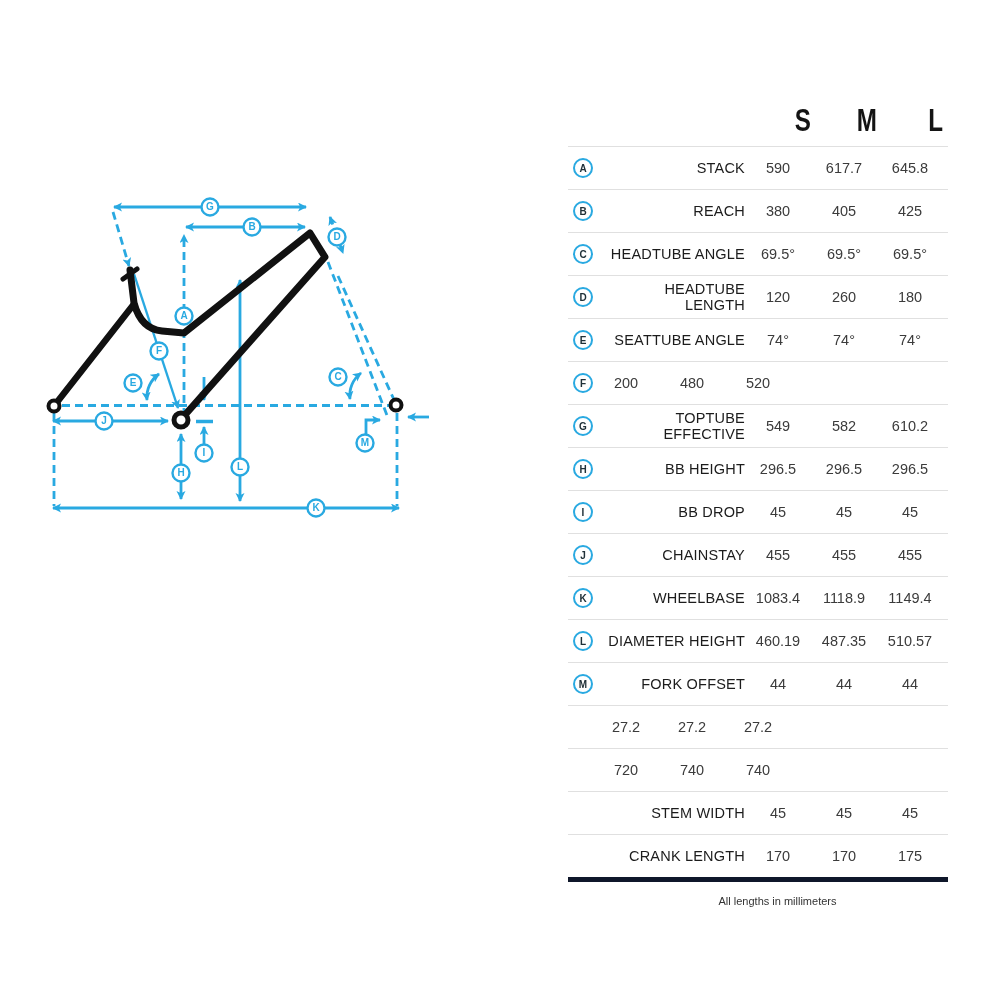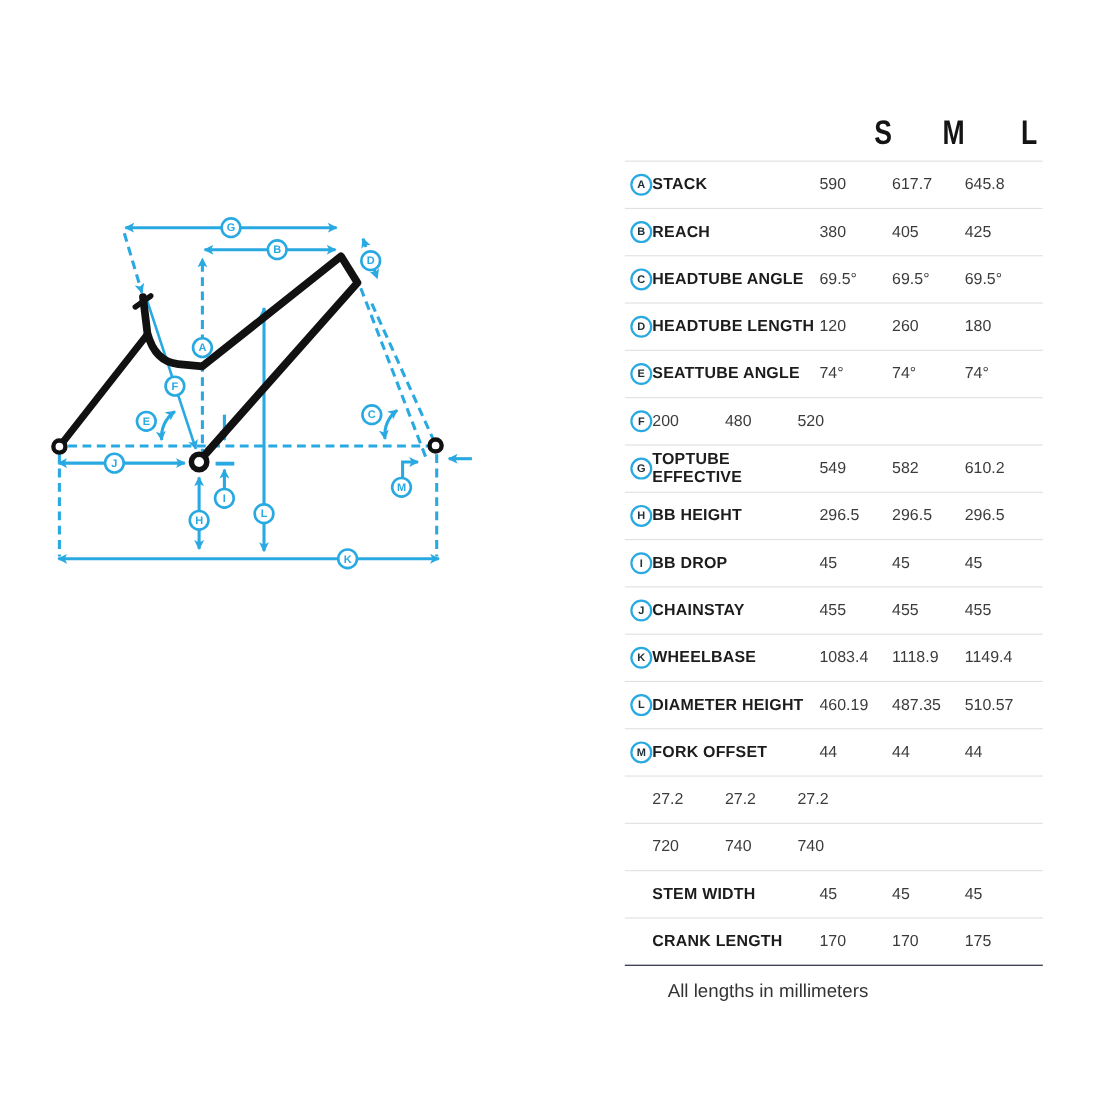--- a/index.html
+++ b/index.html
@@ -14,28 +14,28 @@
   .hub{fill:#fff;stroke:#111;}
   .dbadge circle{fill:#fff;stroke:#29A9E1;stroke-width:2.4;}
   .dbadge text{fill:#29A9E1;font:bold 10px "Liberation Sans",sans-serif;text-anchor:middle;}
   
   .geo-table{position:absolute;left:568px;top:95px;width:380px;}
   .gt-header{display:flex;align-items:center;height:51px;padding:0 5px;}
   .hspacer{flex:1;}
   .size{width:66px;text-align:right;font-size:31px;font-weight:bold;color:#141414;
         transform:scaleX(0.78);transform-origin:right center;letter-spacing:0;}
   .gt-row{display:flex;align-items:center;height:42px;border-top:1px solid #e0e0e0;padding:0 5px;}
-  .gt-row.last{border-bottom:1px solid #0f172a;}
+  .gt-row.last{border-bottom:5px solid #0f172a;}
   .badge{width:20px;height:20px;box-sizing:border-box;border:2.5px solid #29A9E1;border-radius:50%;
          display:flex;align-items:center;justify-content:center;flex:0 0 20px;
          font-size:10px;font-weight:bold;color:#203038;}
   .badge.no-badge{border-color:transparent;}
-  .label{flex:1;font-size:14.5px;font-weight:bold;color:#1c1c1c;letter-spacing:0.2px;}
-  .val{width:66px;text-align:left;font-size:14.5px;color:#3b3b3b;}
-  .gt-foot{margin-top:13px;padding-left:39px;font-size:17px;color:#333;}
+  .label{flex:1;margin-left:13px;font-size:14.5px;font-weight:normal;color:#1c1c1c;letter-spacing:0.2px;text-align:right;}
+  .val{width:66px;text-align:center;font-size:14.5px;color:#3b3b3b;}
+  .gt-foot{margin-top:13px;padding-left:39px;font-size:11px;color:#333;text-align:center;}
 </style>
 </head>
 <body>
 
 <div class="page">
 
   <svg class="diagram-svg" width="470" height="540" viewBox="0 0 470 540">
     <defs>
       <marker id="ah" orient="auto-start-reverse" markerUnits="userSpaceOnUse" markerWidth="11" markerHeight="10" refX="8" refY="4.5">
         <path d="M0,0 L9,4.5 L0,9 L2.2,4.5 Z" fill="#29A9E1"></path>

